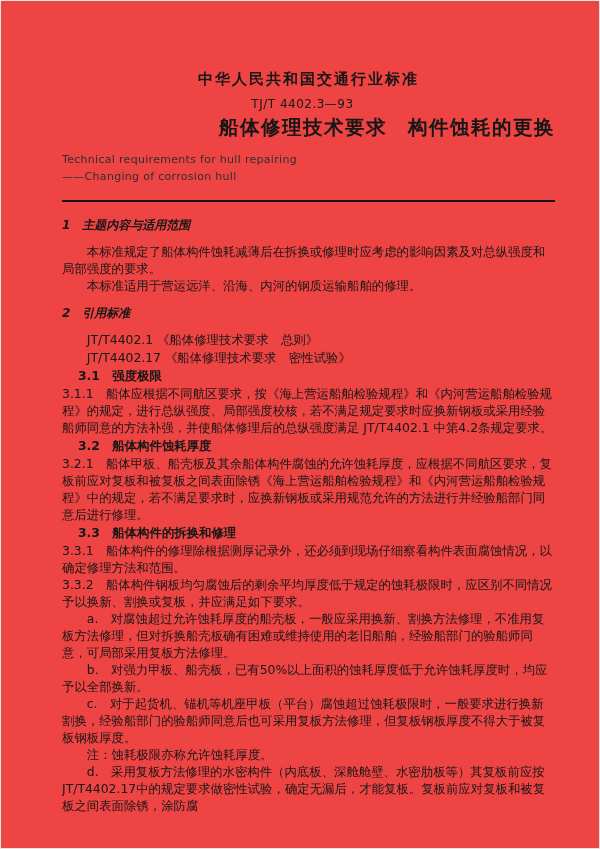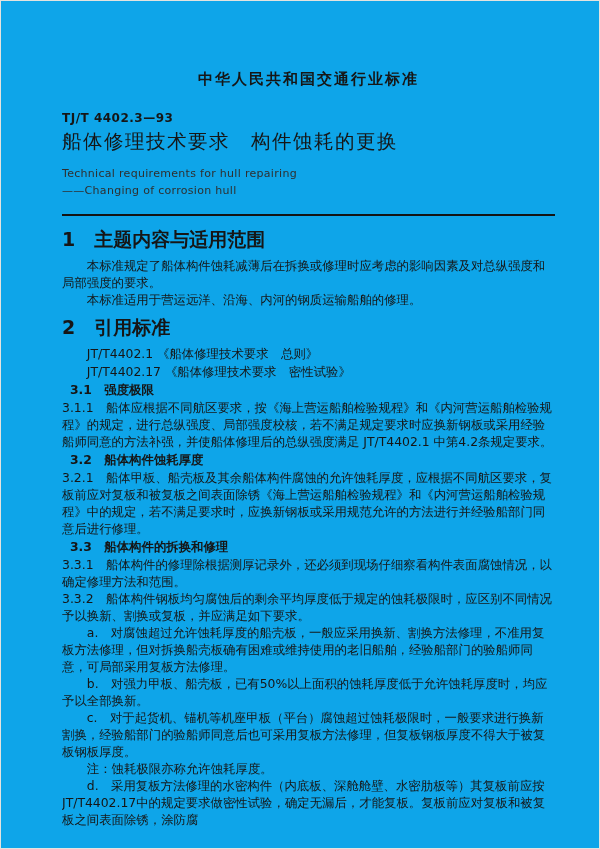--- a/index.html
+++ b/index.html
@@ -5,21 +5,21 @@
   html, body {
     margin: 0;
     padding: 0;
     background: #e9e9e7;
   }
   .page {
     position: relative;
     width: 600px;
     height: 849px;
     margin: 0 auto;
-    background: #0ea5e9;
+    background: #ef4444;
     box-shadow: inset 0 0 0 1px #e3e3df;
     overflow: hidden;
     box-sizing: border-box;
     display: flex;
     flex-direction: column;
     font-family: "DejaVu Sans", "Liberation Sans", sans-serif;
     color: #161616;
   }
   .inner {
     box-sizing: border-box;
@@ -30,31 +30,31 @@
     flex-direction: column;
   }
   .std-header {
     text-align: center;
     font-size: 15px;
     font-weight: bold;
     letter-spacing: 2px;
     margin-top: 8px;
   }
   .std-no {
-    text-align: left;
+    text-align: center;
     font-size: 12px;
-    font-weight: bold;
+    font-weight: normal;
     letter-spacing: 0.5px;
     padding-right: 12px;
-    margin-top: 22px;
+    margin-top: 8px;
   }
   .doc-title {
-    text-align: left;
+    text-align: right;
     font-size: 19.5px;
-    font-weight: normal;
+    font-weight: bold;
     letter-spacing: 1.5px;
     margin-top: 3px;
   }
   .en-sub {
     text-align: left;
     font-size: 11px;
     color: #2f2f2f;
     letter-spacing: 0.3px;
     line-height: 17px;
   }
@@ -67,26 +67,27 @@
   .content {
     margin-top: 4px;
     font-size: 12.4px;
     line-height: 17px;
     flex: 1 1 auto;
     overflow: hidden;
   }
   .blk { margin: 0; }
   .blk-h1 {
     font-weight: bold;
-    font-size: 19px;
+    font-size: 12px;
     margin: 11px 0 9px 0;
+    font-style: italic;
   }
   .blk-h2 {
     font-weight: bold;
-    margin: 1px 0 1px 8px;
+    margin: 1px 0 1px 16px;
   }
   .blk-para  { text-indent: 2em; }
   .blk-flush { text-indent: 0; }
   .blk-ref   { padding-left: 2em; line-height: 17.5px; }
 </style>
 </head>
 <body>
 
 <div class="page">
   <div class="inner">

